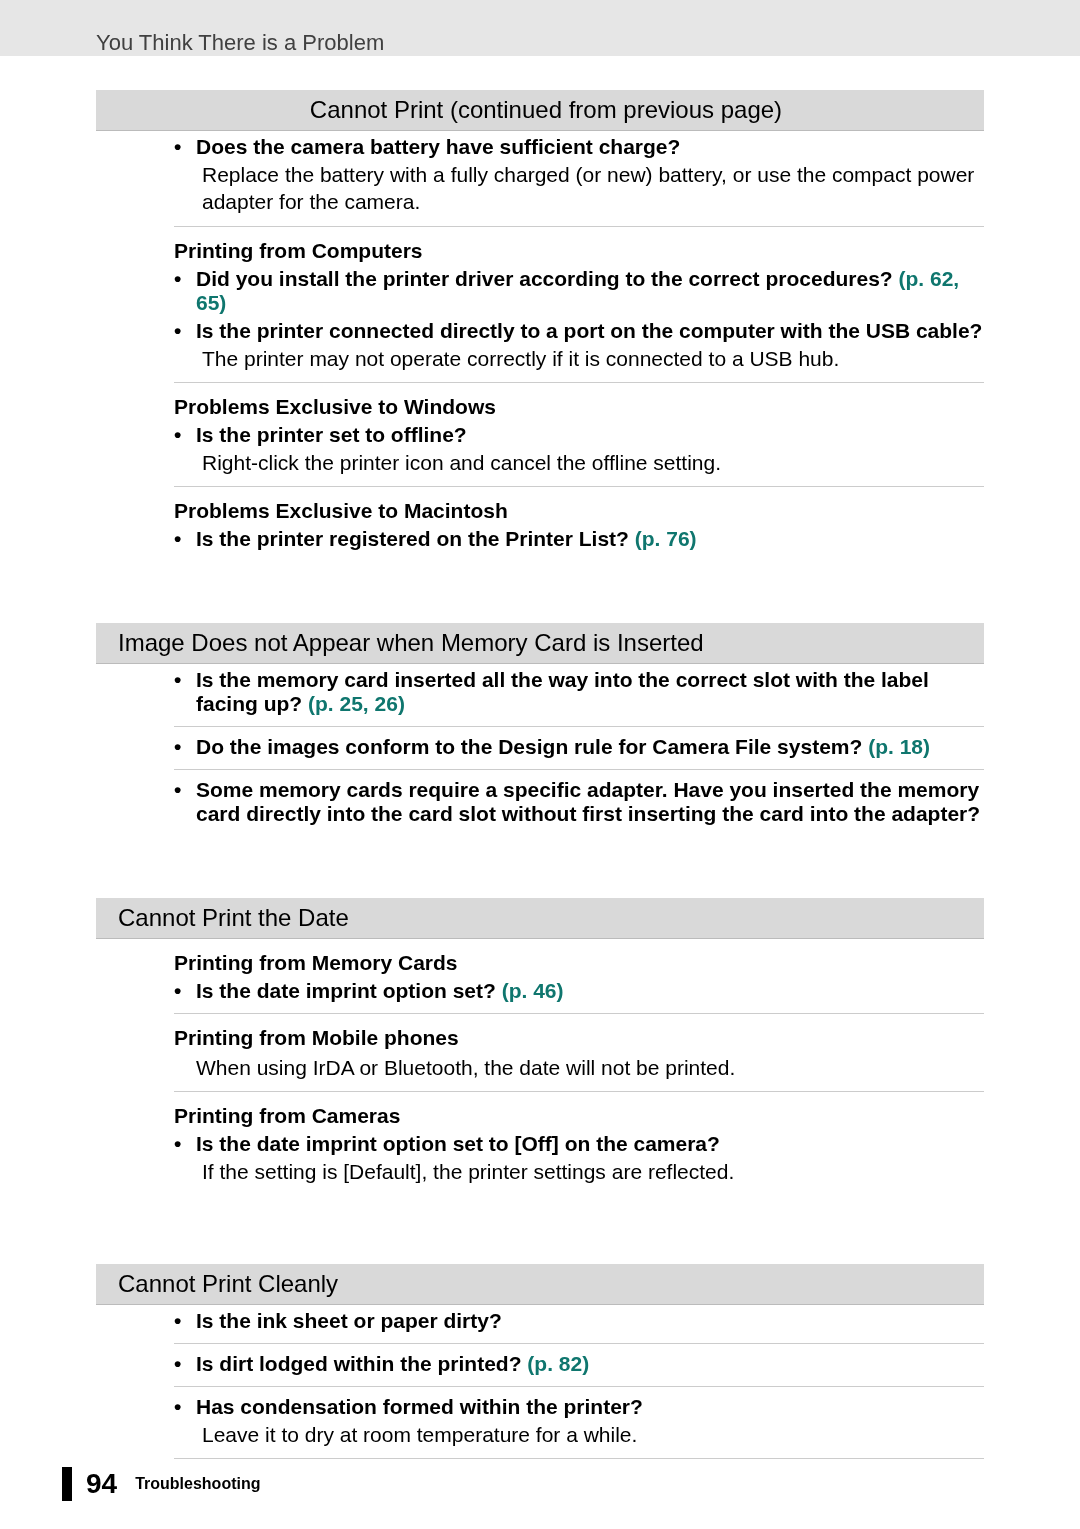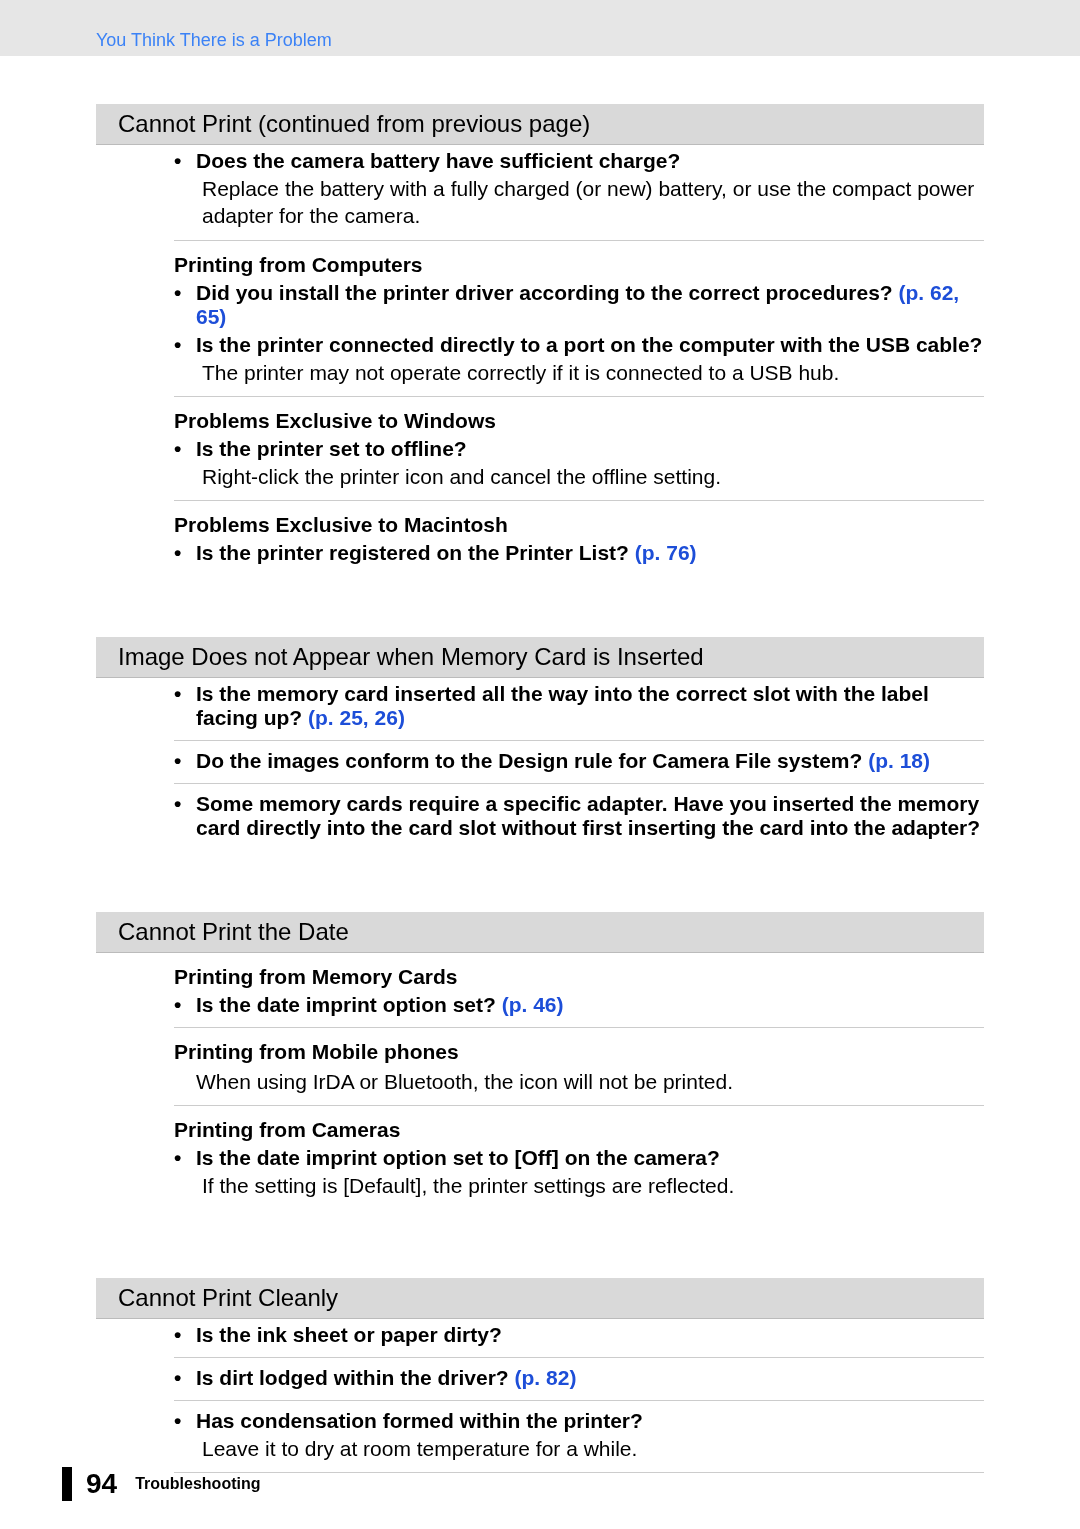--- a/index.html
+++ b/index.html
@@ -13,34 +13,34 @@
   }
   .top-band {
     background: #e6e6e6;
     height: 56px;
     width: 100%;
   }
   .running-head {
     position: absolute;
     top: 30px;
     left: 96px;
-    font-size: 18px;
-    color: #3b82f6;
+    font-size: 22px;
+    color: #404040;
   }
   .content {
     padding: 0 96px 0 96px;
   }
   .section-title {
     background: #d9d9d9;
     font-size: 24px;
     padding: 6px 10px 6px 22px;
     margin-top: 42px;
     border-bottom: 1px solid #bbb;
   }
-  .first-section { margin-top: 48px; }
+  .first-section { margin-top: 34px; text-align: center; }
   .body-block { padding-left: 78px; padding-right: 0; }
   .subhead {
     font-weight: bold;
     font-size: 21px;
     margin-top: 12px;
     margin-bottom: 4px;
   }
   .bullet {
     font-weight: bold;
     font-size: 21px;
@@ -54,21 +54,21 @@
   }
   .bullet .txt { flex: 1; }
   .desc {
     font-size: 21px;
     font-weight: normal;
     margin-left: 28px;
     margin-top: 2px;
     margin-bottom: 6px;
     line-height: 1.3;
   }
-  .ref { color: #1d4ed8; font-weight: bold; }
+  .ref { color: #0f766e; font-weight: bold; }
   .rule {
     border: 0;
     border-top: 1px solid #ccc;
     margin: 10px 0 8px 0;
   }
   .footer {
     position: absolute;
     bottom: 28px;
     left: 62px;
     display: flex;
@@ -170,21 +170,21 @@
     <div class="subhead">Printing from Memory Cards</div>
     <div class="bullet">
       <span class="dot">•</span>
       <span class="txt">
         <span>Is the date imprint option set? </span><span class="ref">(p. 46)</span>
       </span>
     </div>
     <hr class="rule">
 
     <div class="subhead">Printing from Mobile phones</div>
-    <div class="desc" style="margin-left:22px;">When using IrDA or Bluetooth, the icon will not be printed.</div>
+    <div class="desc" style="margin-left:22px;">When using IrDA or Bluetooth, the date will not be printed.</div>
     <hr class="rule">
 
     <div class="subhead">Printing from Cameras</div>
     <div class="bullet">
       <span class="dot">•</span>
       <span class="txt">Is the date imprint option set to [Off] on the camera?</span>
     </div>
     <div class="desc">If the setting is [Default], the printer settings are reflected.</div>
   </div>
 
@@ -193,21 +193,21 @@
   <div class="section-title">Cannot Print Cleanly</div>
   <div class="body-block">
     <div class="bullet">
       <span class="dot">•</span>
       <span class="txt">Is the ink sheet or paper dirty?</span>
     </div>
     <hr class="rule">
     <div class="bullet">
       <span class="dot">•</span>
       <span class="txt">
-        <span>Is dirt lodged within the driver? </span><span class="ref">(p. 82)</span>
+        <span>Is dirt lodged within the printed? </span><span class="ref">(p. 82)</span>
       </span>
     </div>
     <hr class="rule">
     <div class="bullet">
       <span class="dot">•</span>
       <span class="txt">Has condensation formed within the printer?</span>
     </div>
     <div class="desc">Leave it to dry at room temperature for a while.</div>
     <hr class="rule">
 

